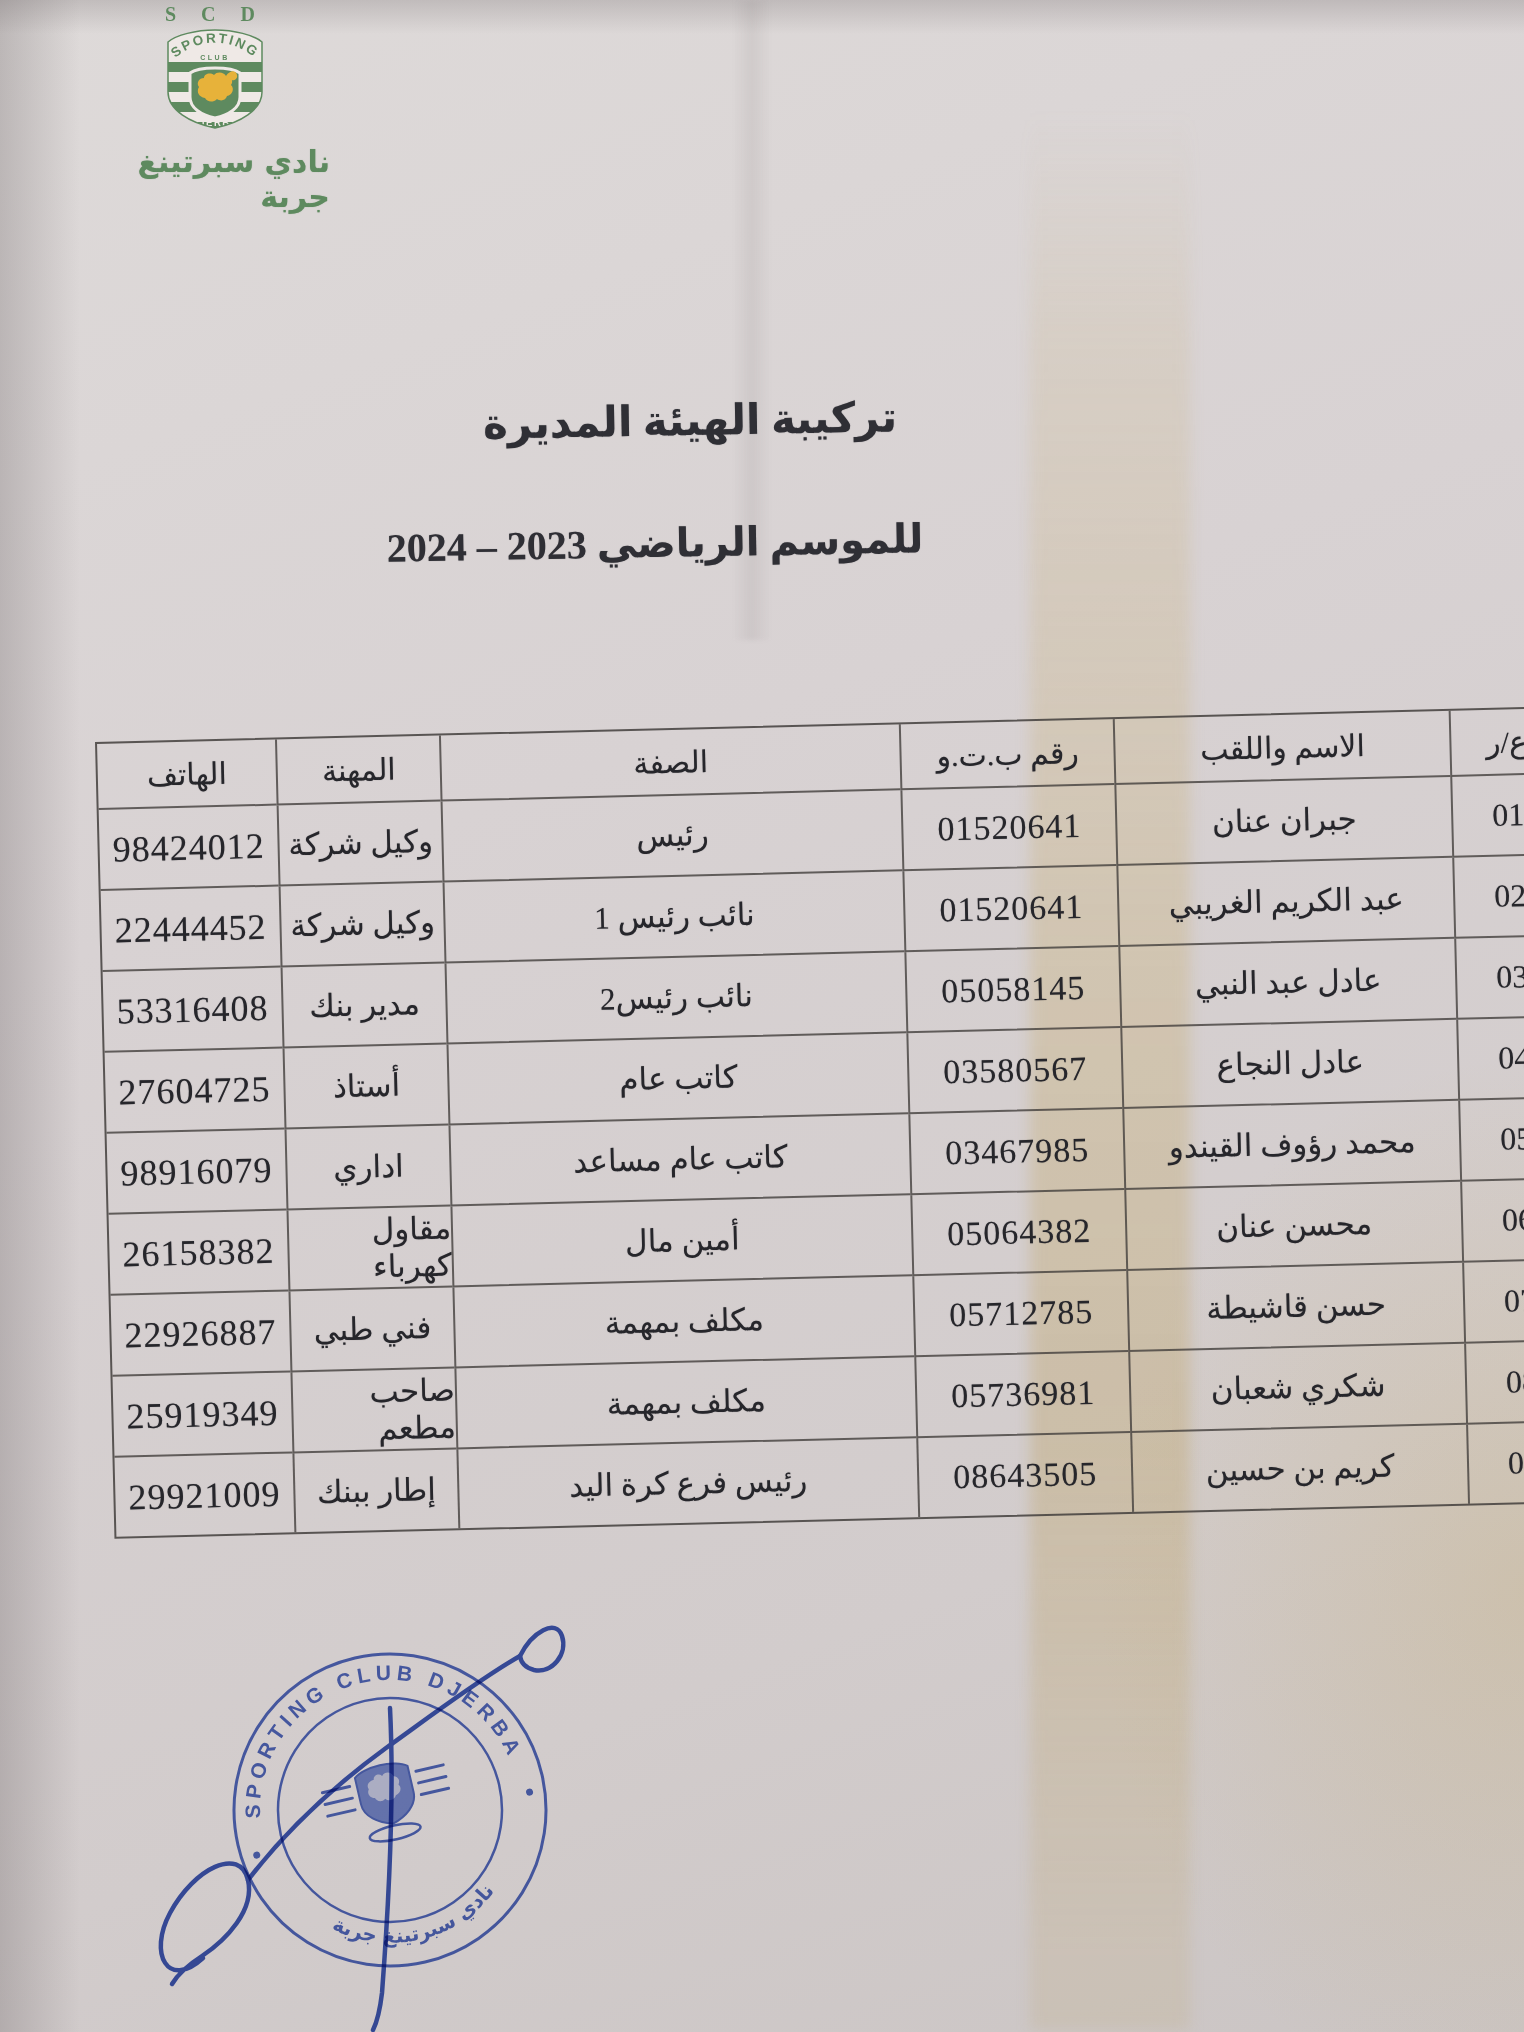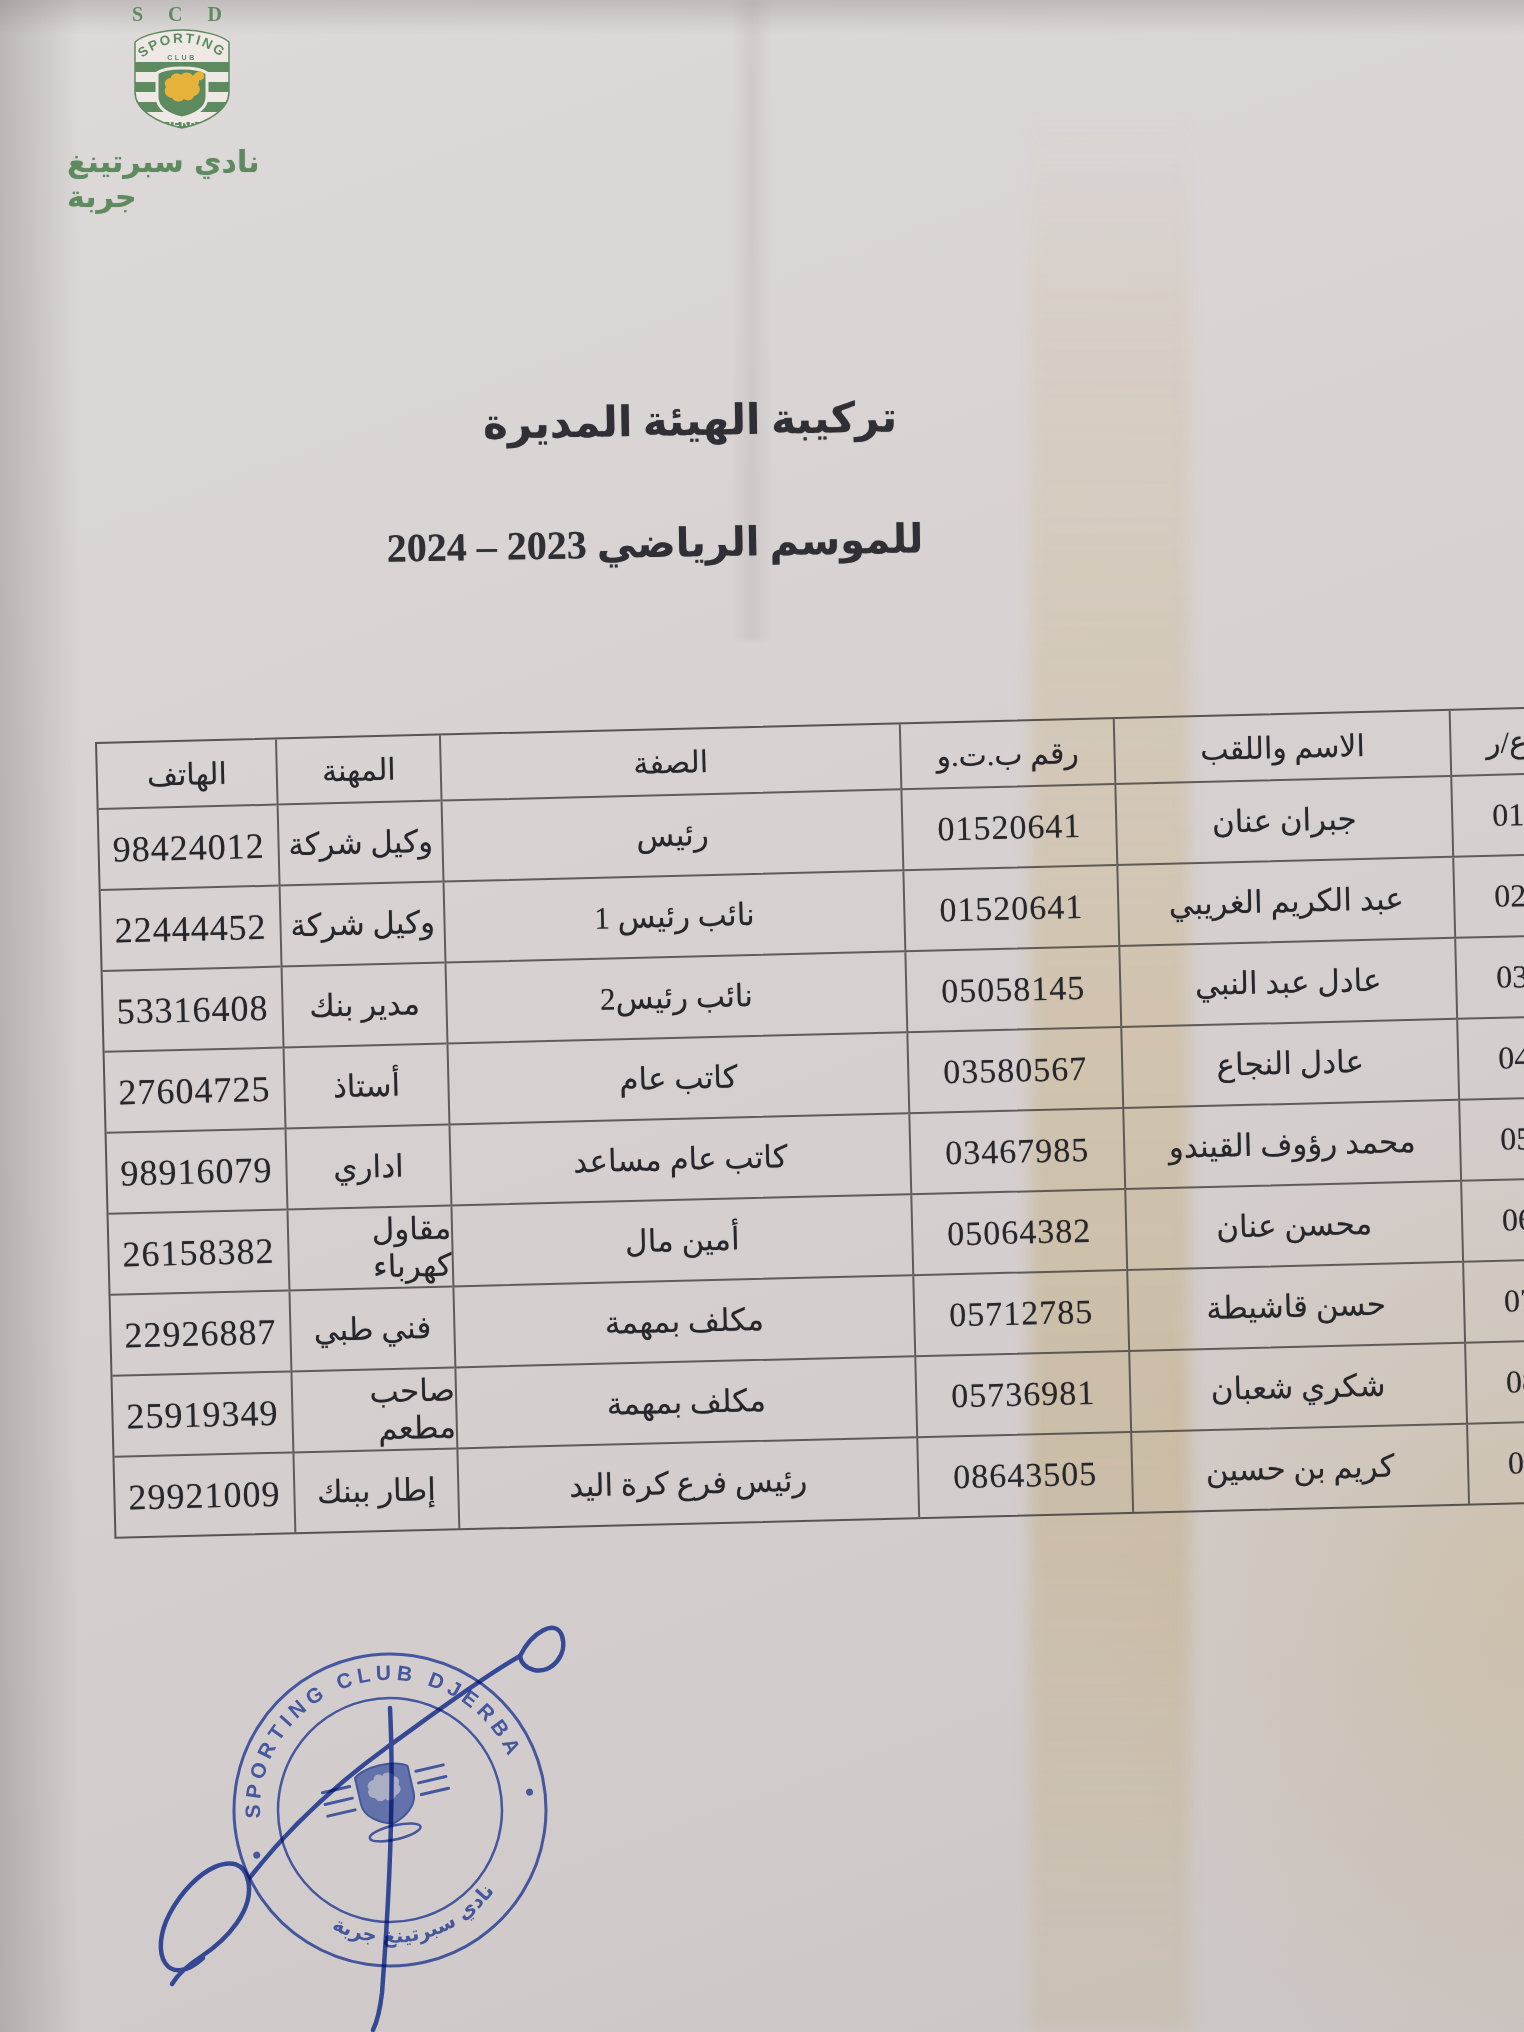--- a/index.html
+++ b/index.html
@@ -15,21 +15,21 @@
   .shade-top{left:0;top:0;width:100%;height:34px;
     background:linear-gradient(180deg,rgba(92,84,86,.22),rgba(92,84,86,0));}
   .tan-band{left:1030px;top:110px;width:160px;height:1920px;filter:blur(7px);
     background:linear-gradient(180deg,rgba(199,172,105,0),rgba(199,172,105,.14) 12%,
       rgba(199,172,105,.30) 45%,rgba(188,160,95,.34) 70%,rgba(188,160,95,.16) 96%);}
   .tan-corner{right:0;bottom:0;width:430px;height:980px;
     background:radial-gradient(ellipse at 100% 55%,rgba(196,168,100,.28),rgba(196,168,100,0) 70%);}
   .crease{left:733px;top:0;width:38px;height:640px;filter:blur(2px);
     background:linear-gradient(90deg,rgba(104,95,97,0),rgba(104,95,97,.10),rgba(104,95,97,0));}
   
-  .logo{left:67px;top:4px;width:250px;text-align:left;}
+  .logo{left:80px;top:4px;width:250px;text-align:right;}
   .logo-arabic{margin-top:2px;font-size:30px;font-weight:bold;color:#5e8a5f;
     letter-spacing:0;direction:rtl;text-shadow:0 0 1px rgba(94,138,95,.55);}
   
   .doc-title{left:430px;top:396px;width:520px;text-align:center;direction:rtl;
     font-family:"Liberation Serif","DejaVu Sans",serif;
     font-size:42px;font-weight:700;color:#2f2f35;transform:rotate(-1deg);
     text-shadow:0 0 1px rgba(47,47,53,.45);}
   .doc-subtitle{left:370px;top:520px;width:570px;text-align:center;direction:rtl;
     font-family:"Liberation Serif","DejaVu Sans",serif;
     font-size:40px;font-weight:600;color:#2f2f35;transform:rotate(-1deg);

